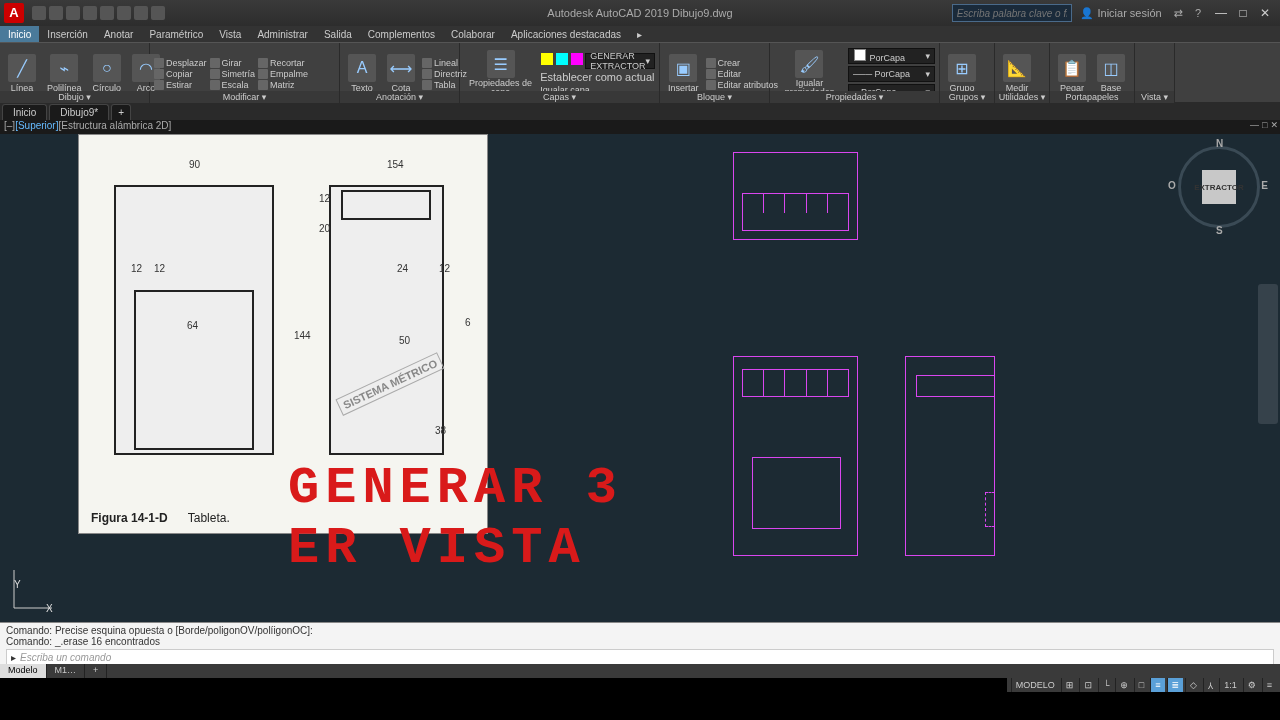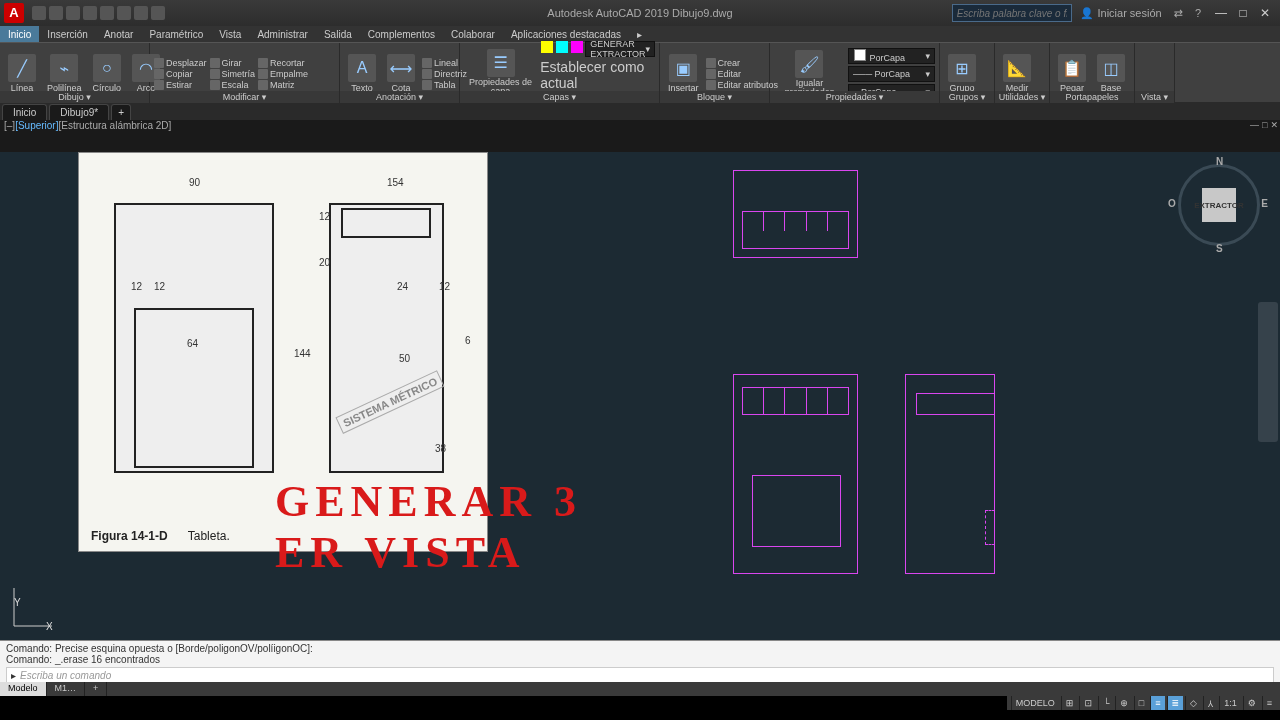--- a/index.html
+++ b/index.html
@@ -35,33 +35,33 @@
 .panel .smallrow .sq { width:10px; height:10px; background:#666; display:inline-block; border-radius:1px; }
 .panel .dropdown { background:#222; border:1px solid #111; height:16px; font-size:9px; padding:0 4px; color:#ccc; display:flex; align-items:center; justify-content:space-between; }
 .colorsw { width:12px; height:12px; display:inline-block; margin:0 1px; }
 
 
 .filetabs { height:18px; background:#2a2a2a; display:flex; align-items:flex-end; font-size:10px; }
 .filetabs .ftab { padding:2px 10px; background:#1a1a1a; color:#ccc; border:1px solid #444; border-bottom:none; margin-left:2px; border-radius:3px 3px 0 0; }
 .filetabs .ftab.plus { padding:2px 6px; }
 
 
-.bcrumb { height:32px; background:#1a1a1a; color:#aaa; font-size:10px; padding:0 4px; position:relative; }
+.bcrumb { height:14px; background:#1a1a1a; color:#aaa; font-size:10px; padding:0 4px; position:relative; }
 .bcrumb .r { position:absolute; right:2px; top:0; display:flex; gap:3px; }
 .bcrumb .r span { font-size:9px; }
 
 
 .canvas { position:relative; height:488px; background:#1c2a33; overflow:hidden; }
 .canvas .refimg { position:absolute; left:78px; top:0; width:410px; height:400px; background:#f5f5f0; border:1px solid #888; }
 .canvas .refimg .box { position:absolute; border:2px solid #222; background:#eee; }
 .canvas .refimg .dimlabel { position:absolute; font-size:10px; color:#333; }
 .canvas .refimg .stamp { position:absolute; left:255px; top:240px; transform:rotate(-25deg); font-size:11px; color:#888; font-weight:bold; border:1px solid #aaa; padding:2px 4px; }
 .canvas .refimg .caption { position:absolute; bottom:8px; left:12px; font-size:12px; color:#222; }
 
-.canvas .overlay { position:absolute; left:275px; top:325px; font-family:Liberation Serif, serif; font-size:44px; font-weight:900; color:#d91a1a; letter-spacing:6px; line-height:1.15; white-space:pre; }
+.canvas .overlay { position:absolute; left:288px; top:325px; font-family:Liberation Mono, monospace; font-size:52px; font-weight:900; color:#d91a1a; letter-spacing:6px; line-height:1.15; white-space:pre; }
 
 .canvas .shape { position:absolute; border:1px solid #d946ef; }
 .shape.a { left:733px; top:18px; width:125px; height:88px; }
 .shape.a .in { position:absolute; left:8px; top:40px; right:8px; bottom:8px; border:1px solid #d946ef; }
 .shape.a .ribs { position:absolute; left:8px; top:40px; right:8px; height:20px; display:flex; }
 .shape.a .ribs span { flex:1; border-right:1px solid #d946ef; }
 .shape.b { left:733px; top:222px; width:125px; height:200px; }
 .shape.b .top { position:absolute; left:8px; top:12px; right:8px; height:28px; border:1px solid #d946ef; display:flex; }
 .shape.b .top span { flex:1; border-right:1px solid #d946ef; }
 .shape.b .inner { position:absolute; left:18px; top:100px; width:89px; height:72px; border:1px solid #d946ef; }
@@ -245,21 +245,21 @@
           <div class="lbl" style="text-align:center;line-height:1">Propiedades
 de capa</div>
         </div>
       <div style="display:flex;flex-direction:column;gap:2px;width:140px">
         <div style="display:flex;gap:1px">
             <span class="colorsw" style="background:#ff0"></span>
             <span class="colorsw" style="background:#0ff"></span>
             <span class="colorsw" style="background:#f0f"></span>
             <div class="dropdown" style="flex:1"><span>GENERAR EXTRACTOR</span>▾</div>
           </div>
-        <span style="font-size:14px"><i class="sq"></i> <span>Establecer como actual</span></span>
+        <span style="font-size:11px"><i class="sq"></i> <span>Establecer como actual</span></span>
         <span style="font-size:9px"><i class="sq"></i> <span>Igualar capa</span></span>
       </div>
     </div>
     <div class="ptitle">Capas ▾</div>
   </div>
   <div class="panel" style="width:110px">
     <div class="body">
       <div class="bigbtn">
           <div class="ico">▣</div>
           <div class="lbl">Insertar</div>
@@ -353,21 +353,21 @@
   <div class="refimg">
     <div class="dimlabel" style="top:24px;left:110px">90</div>
     <div class="dimlabel" style="top:24px;left:308px">154</div>
     <div class="box" style="left:35px;top:50px;width:160px;height:35px"></div>
     <div class="box" style="left:35px;top:50px;width:160px;height:270px"></div>
     <div class="box" style="left:55px;top:155px;width:120px;height:160px"></div>
     <div class="dimlabel" style="top:185px;left:108px">64</div>
     <div class="box" style="left:250px;top:50px;width:115px;height:270px"></div>
     <div class="box" style="left:262px;top:55px;width:90px;height:30px"></div>
     <div class="dimlabel" style="top:58px;left:240px">12</div>
-    <div class="dimlabel" style="top:104px;left:240px">20</div>
+    <div class="dimlabel" style="top:88px;left:240px">20</div>
     <div class="dimlabel" style="top:128px;left:52px">12</div>
     <div class="dimlabel" style="top:128px;left:75px">12</div>
     <div class="dimlabel" style="top:128px;left:318px">24</div>
     <div class="dimlabel" style="top:128px;left:360px">12</div>
     <div class="dimlabel" style="top:195px;left:215px">144</div>
     <div class="dimlabel" style="top:200px;left:320px">50</div>
     <div class="dimlabel" style="top:182px;left:386px">6</div>
     <div class="dimlabel" style="top:290px;left:356px">38</div>
     <div class="stamp">SISTEMA
 MÉTRICO</div>

